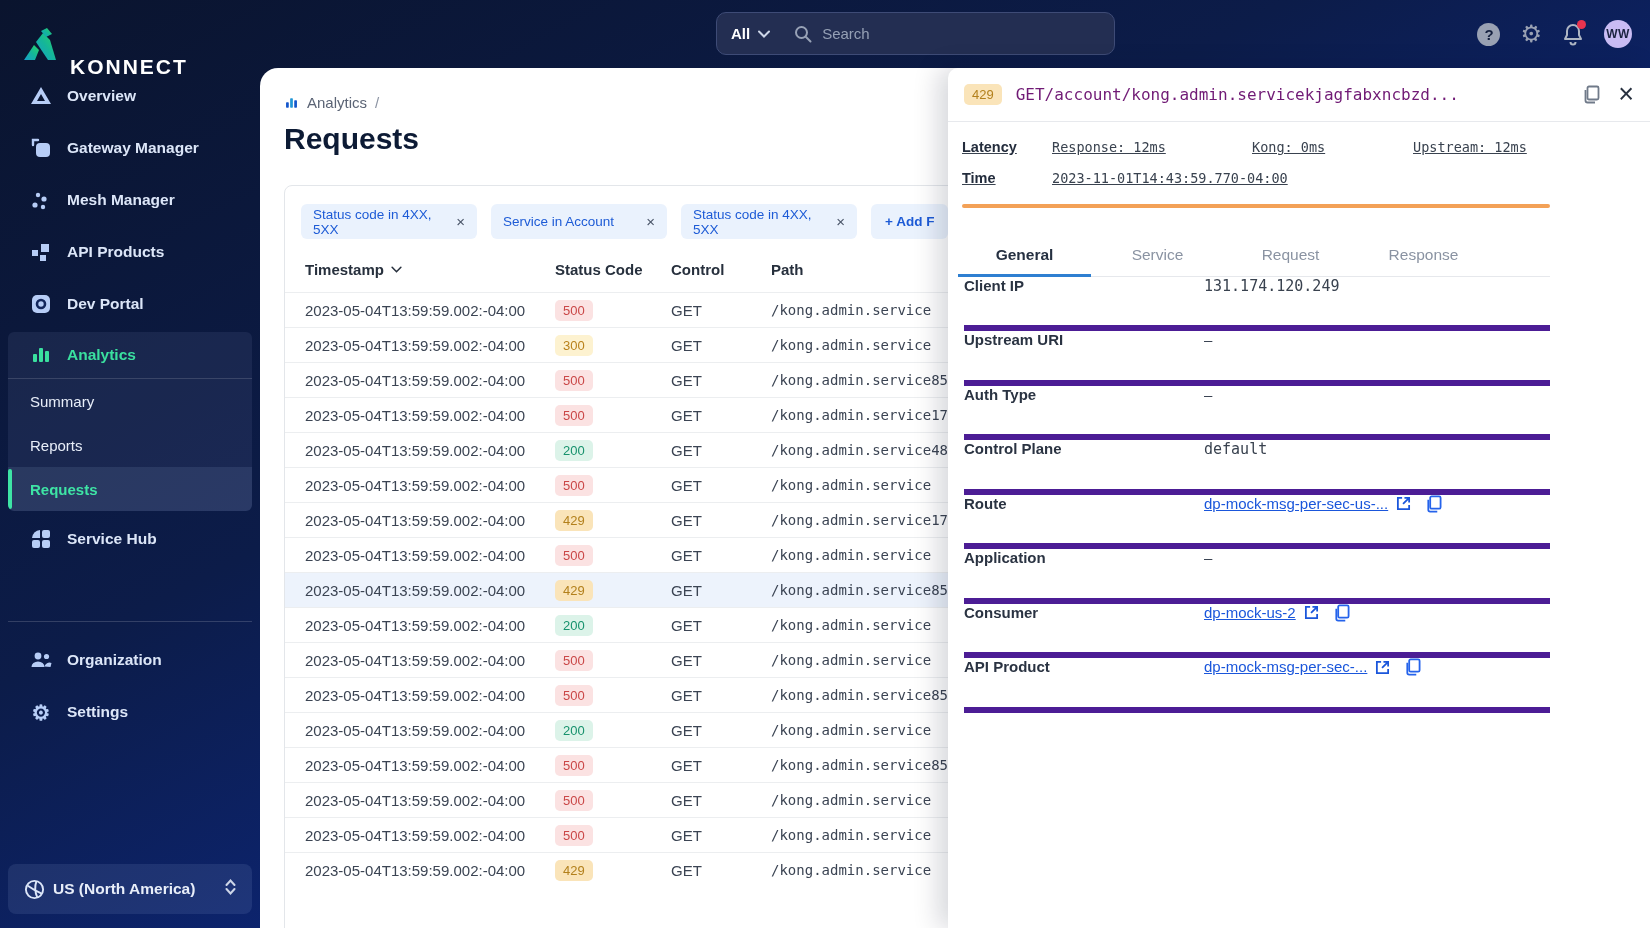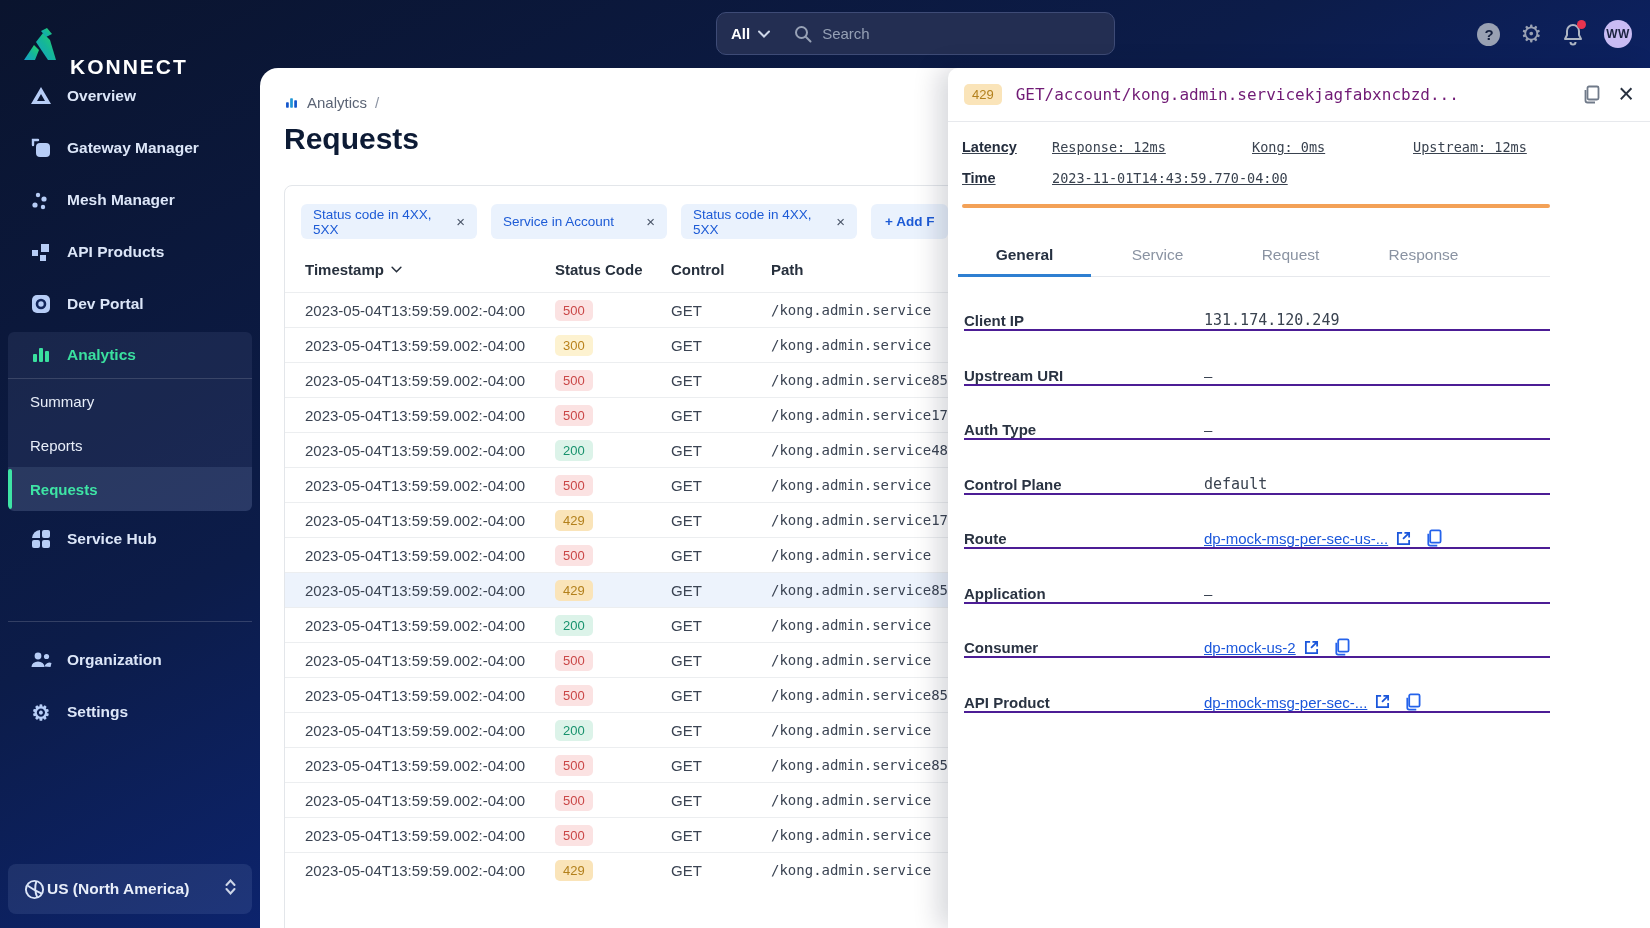--- a/index.html
+++ b/index.html
@@ -40,21 +40,21 @@
     font-size:15.5px; font-weight:700; color:#3ae09f; cursor:pointer; }
   .analytics-divider { height:1px; background:rgba(255,255,255,0.14); }
   .sub-item { height:44px; display:flex; align-items:center; padding-left:22px;
     font-size:15px; font-weight:500; color:#e8eef9; cursor:pointer; position:relative; }
   .sub-item.active { color:#3ee4a5; background:rgba(190,215,255,0.10); font-weight:600; }
   .sub-item.active::before { content:""; position:absolute; left:0; top:2px; bottom:2px; width:4px;
     border-radius:3px; background:#3ee4a5; }
   .side-divider { height:1px; background:rgba(255,255,255,0.16); margin:56px 8px 12px 8px; }
   .region-pill { position:absolute; left:8px; right:8px; bottom:14px; height:50px;
     background:rgba(200,215,255,0.10); border-radius:8px; display:flex; align-items:center;
-    gap:2px; padding:16px 16px; font-size:15.5px; font-weight:600; color:#e8eef9; cursor:pointer; }
+    gap:8px; padding:16px 16px; font-size:15.5px; font-weight:600; color:#e8eef9; cursor:pointer; }
   .region-pill .chevrons { margin-left:auto; }
 
   
   .content { position:absolute; left:260px; top:68px; right:0; bottom:0; background:#fff;
     border-top-left-radius:18px; color:#3b4453; }
   .breadcrumb { position:absolute; left:24px; top:26px; display:flex; align-items:center; gap:8px;
     font-size:15px; color:#5b6475; }
   .breadcrumb .sep { color:#8b93a2; }
   .page-title { position:absolute; left:24px; top:54px; font-size:30px; font-weight:800; color:#0d1b35; }
   .table-card { position:absolute; left:24px; top:117px; width:1340px; height:1100px;
@@ -91,21 +91,21 @@
   .meta-row { display:grid; grid-template-columns:90px 200px 161px 1fr; align-items:center; height:26px; }
   .meta-row + .meta-row { margin-top:5px; }
   .meta-label { font-size:14.5px; font-weight:700; color:#232c3c; }
   .meta-val { font-family:"DejaVu Sans Mono",monospace; font-size:13.5px; color:#39424f; }
   .orange-bar { margin:13px 100px 0 14px; height:3.5px; background:#f3a157; border-radius:2px; }
   .tabs { display:flex; margin:26px 100px 0 10px; border-bottom:1px solid #e6e8ec; }
   .tab { width:133px; text-align:center; padding:12px 0 10px; font-size:15.5px; color:#8a93a2;
     cursor:pointer; border-bottom:3px solid transparent; margin-bottom:-1px; }
   .tab.active { color:#253041; font-weight:700; border-bottom-color:#2e7fd1; }
   .fields { margin:0 100px 0 16px; }
-  .field { display:flex; align-items:flex-end; min-height:54.5px; border-bottom:2px solid #4c1d95; }
+  .field { display:flex; align-items:flex-start; min-height:54.5px; border-bottom:6px solid #4c1d95; }
   .field-label { width:240px; font-size:15px; font-weight:700; color:#2a3342; flex:0 0 240px; }
   .field-value { font-family:"DejaVu Sans Mono",monospace; font-size:15px; color:#39424f; }
   .field.type-dash .field-value { font-family:"Liberation Sans",sans-serif; color:#3b4453; }
   .field .link-icons { display:none; }
   .field.type-link .field-value { font-family:"Liberation Sans",sans-serif; color:#1a56db;
     text-decoration:underline; font-weight:500; cursor:pointer; }
   .field.type-link .link-icons { display:flex; align-items:center; gap:14px; margin-left:8px; }
 </style>
 </head>
 <body>

